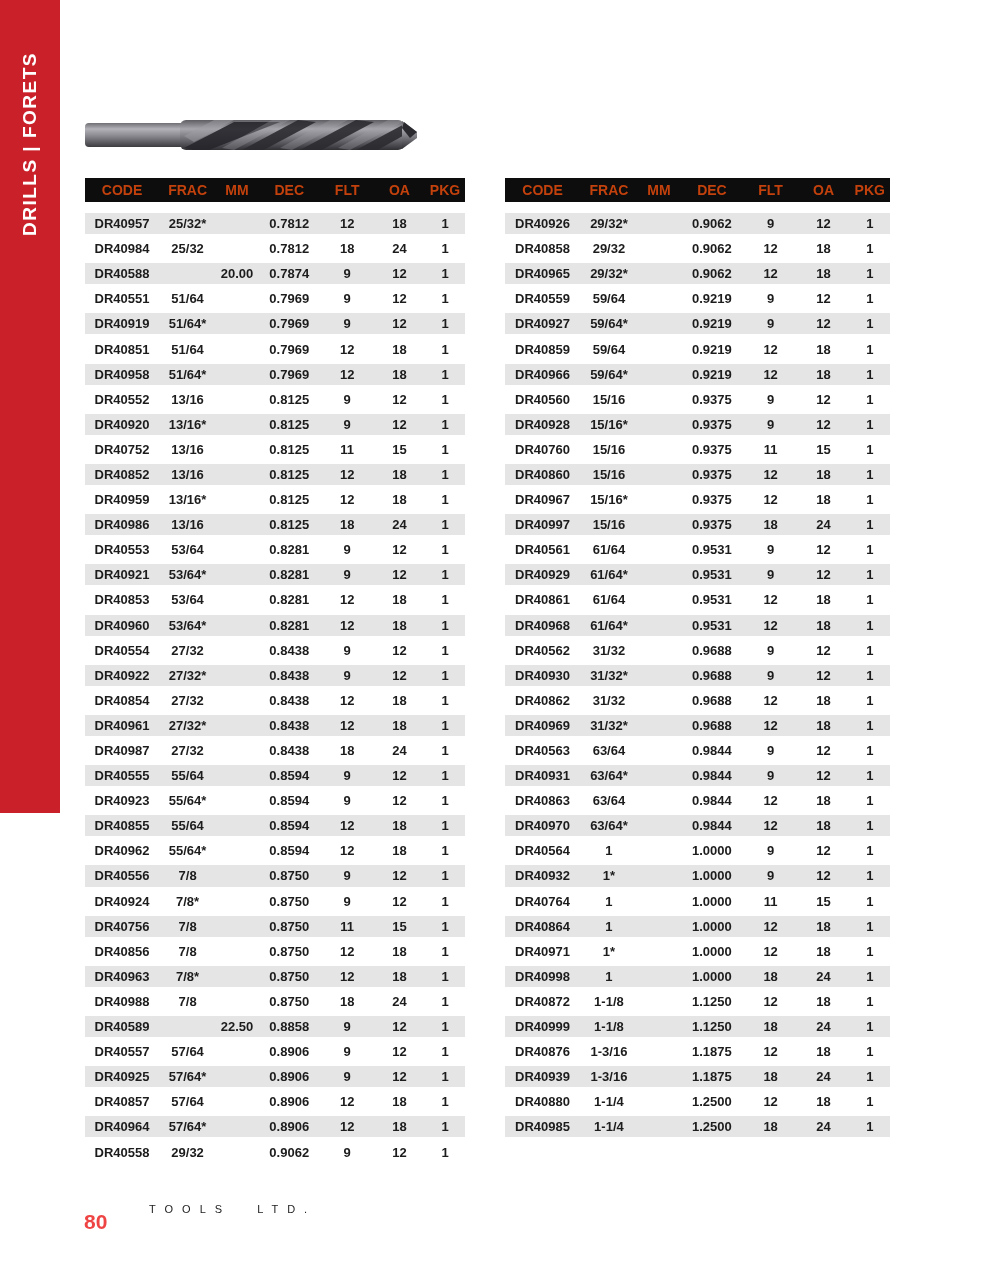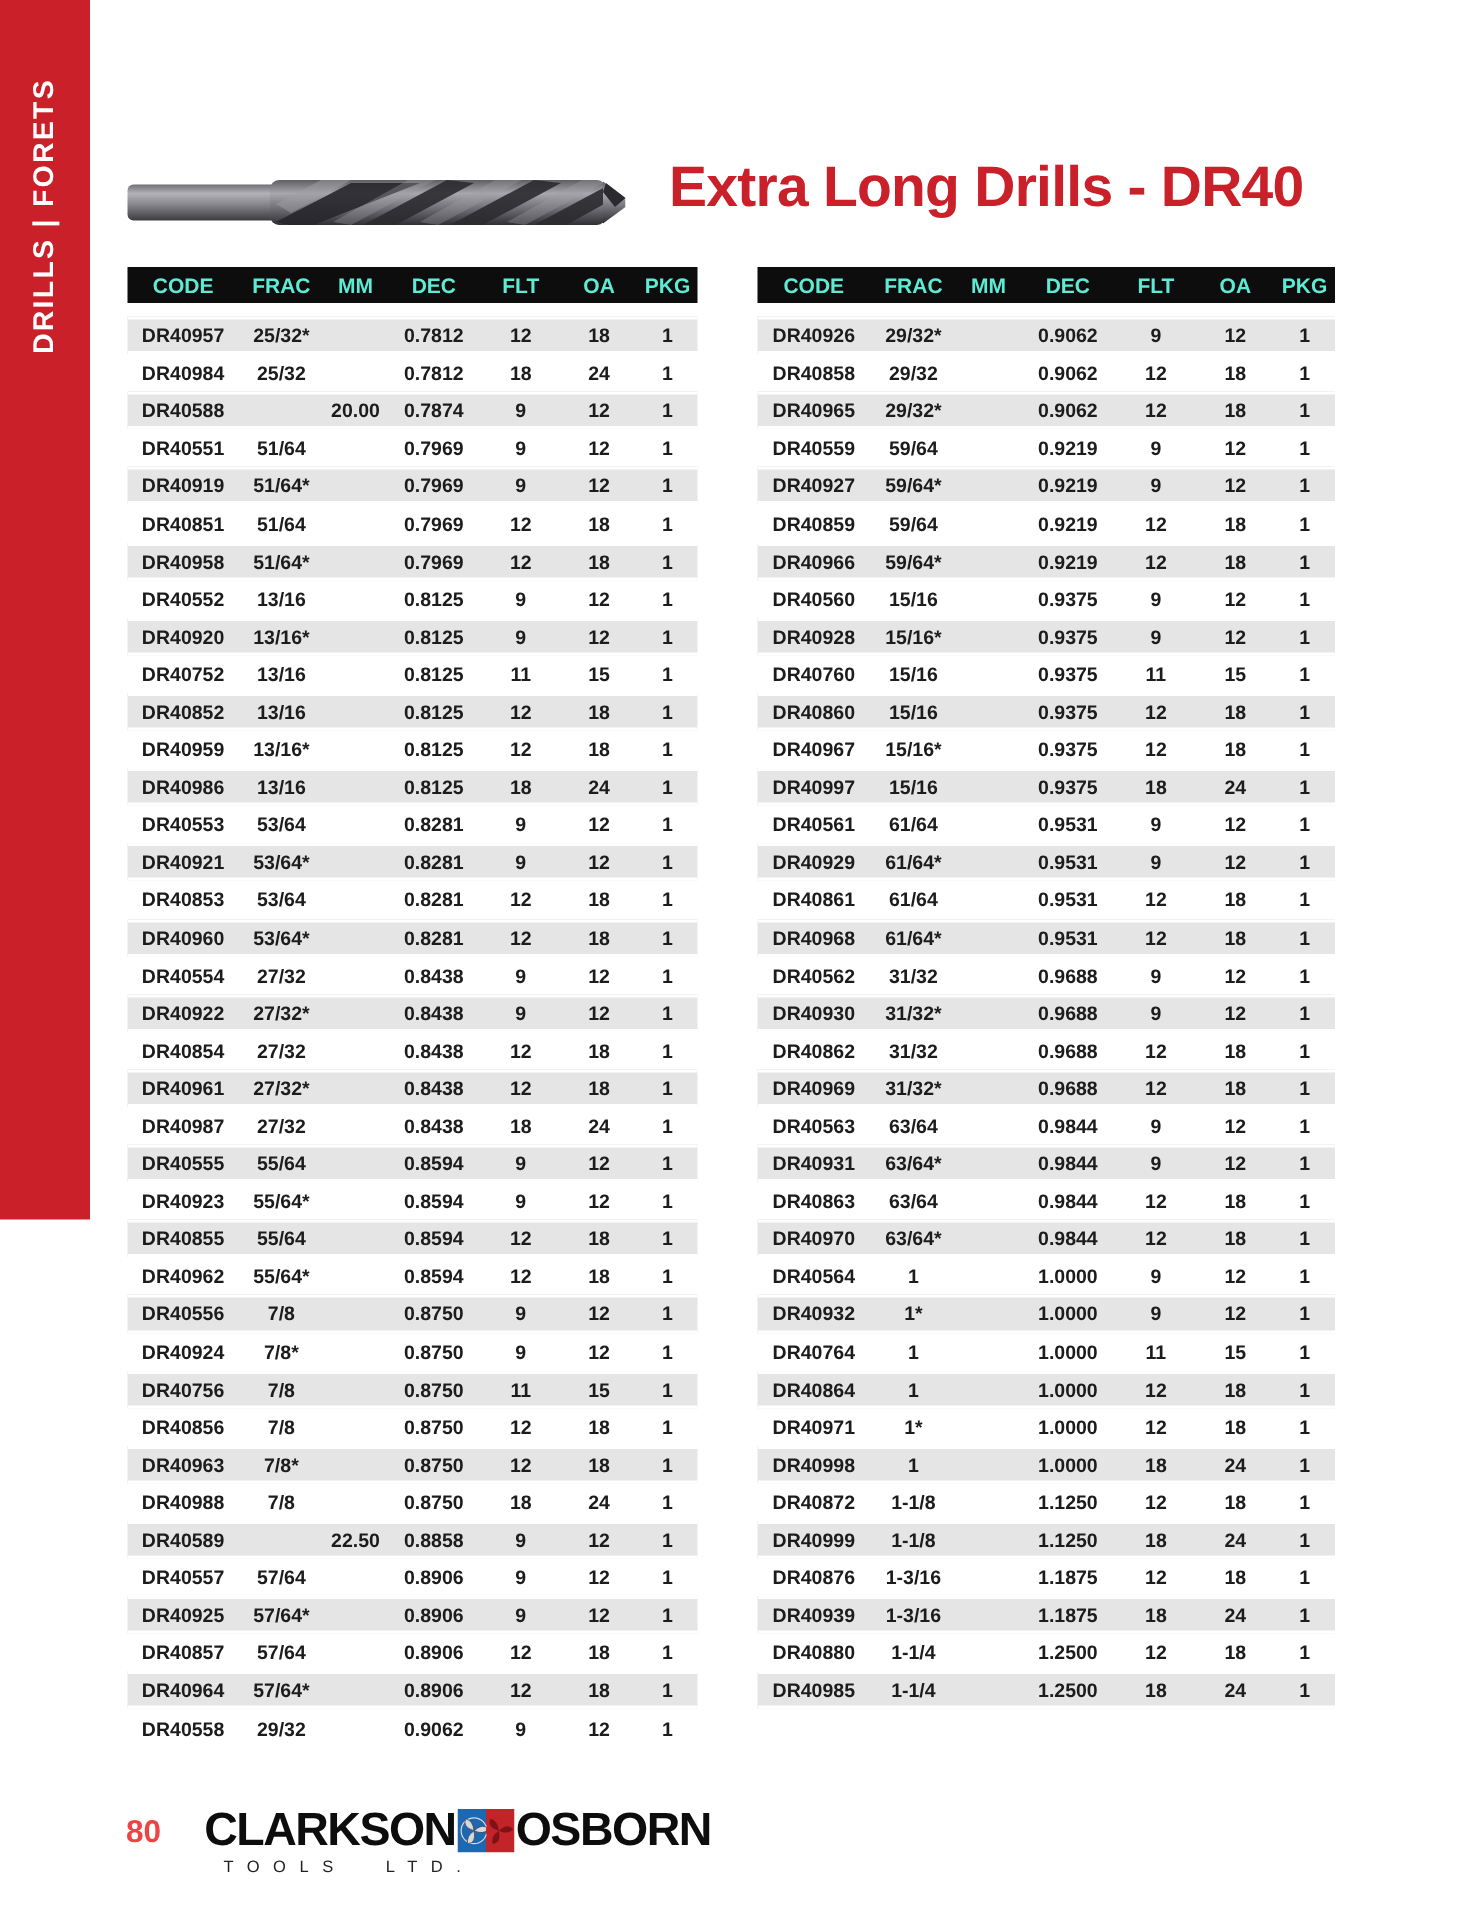--- a/index.html
+++ b/index.html
@@ -21,21 +21,21 @@
   
   .title { position:absolute; left:446px; top:104px; width:460px;
            color:#c9202a; font-size:38px; font-weight:800; letter-spacing:-0.5px;
            white-space:nowrap; }
 
   
   .ptable { position:absolute; top:178px; }
   .ptable.left  { left:85px;  width:380px; }
   .ptable.right { left:505px; width:385px; }
   .thead { display:flex; background:#0d0d0d; height:24px; align-items:center; }
-  .thead .cell { color:#5eead4; font-weight:700; font-size:14px; }
+  .thead .cell { color:#c2410c; font-weight:700; font-size:14px; }
   .tbody { margin-top:9px; }
   .trow { display:flex; height:25.1px; align-items:center; }
   .trow.shaded { background:#e5e5e5; box-shadow: inset 0 2px 0 #ffffff, inset 0 -2px 0 #ffffff; }
   .cell { text-align:center; font-size:13px; font-weight:700; color:#1c1c1c;
           overflow:hidden; white-space:nowrap; }
   .col0 { width:19.5%; } .col1 { width:15%; } .col2 { width:11%; }
   .col3 { width:16.5%; } .col4 { width:14%; } .col5 { width:13.5%; }
   .col6 { width:10.5%; }
 
   
@@ -87,21 +87,20 @@
       <polygon points="130,12 150,12 110,34 100,28" fill="#9d9da3" opacity="0.5"></polygon>
       <polygon points="188,12 206,12 150,42 138,40" fill="#9d9da3" opacity="0.35"></polygon>
       <polygon points="246,12 264,12 208,42 196,40" fill="#9d9da3" opacity="0.35"></polygon>
       <polygon points="304,12 322,12 266,42 254,40" fill="#9d9da3" opacity="0.35"></polygon>
     </g>
 
     <polygon points="318,13 333,24 333,30 318,41" fill="url(#metal2)"></polygon>
     <polygon points="320,14 333,24 326,30 318,20" fill="#2a2a2f"></polygon>
   </svg>
 
-  <h1 class="title">Extra Long Drills - DR40</h1>
 
   <div class="ptable left">
     <div class="thead">
       <div class="cell col0">CODE</div>
       <div class="cell col1">FRAC</div>
       <div class="cell col2">MM</div>
       <div class="cell col3">DEC</div>
       <div class="cell col4">FLT</div>
       <div class="cell col5">OA</div>
       <div class="cell col6">PKG</div>
@@ -795,40 +794,16 @@
           <div class="cell col4">18</div>
           <div class="cell col5">24</div>
           <div class="cell col6">1</div>
         </div>
       </div>
   </div>
 
   <div class="page-number">80</div>
 
   <div class="brand">
-    <div class="brand-row">
-      <span class="brand-word">CLARKSON</span>
-      <svg class="brand-mark" viewBox="0 0 38 29">
-        <rect x="0" y="0" width="19" height="29" fill="#1e68b2"></rect>
-        <rect x="19" y="0" width="19" height="29" fill="#c3242a"></rect>
-        <g transform="translate(11,14.5)">
-          <circle r="8.6" fill="#1e68b2" stroke="#d8d9dc" stroke-width="0.8"></circle>
-          <g fill="#d8d9dc" stroke="#44454a" stroke-width="0.5">
-            <path d="M0,0 Q-8,-2.5 -5.5,-8 Q-0.5,-6.5 0,0Z"></path>
-            <path transform="rotate(120)" d="M0,0 Q-8,-2.5 -5.5,-8 Q-0.5,-6.5 0,0Z"></path>
-            <path transform="rotate(240)" d="M0,0 Q-8,-2.5 -5.5,-8 Q-0.5,-6.5 0,0Z"></path>
-          </g>
-        </g>
-        <g transform="translate(27.5,14.5)">
-          <circle r="8.6" fill="#c3242a"></circle>
-          <g fill="#7e1216">
-            <path d="M0,0 Q-8,-2.5 -5.5,-8 Q-0.5,-6.5 0,0Z"></path>
-            <path transform="rotate(120)" d="M0,0 Q-8,-2.5 -5.5,-8 Q-0.5,-6.5 0,0Z"></path>
-            <path transform="rotate(240)" d="M0,0 Q-8,-2.5 -5.5,-8 Q-0.5,-6.5 0,0Z"></path>
-          </g>
-        </g>
-      </svg>
-      <span class="brand-word">OSBORN</span>
-    </div>
     <div class="brand-sub">TOOLS LTD.</div>
   </div>
 
 </div>
 
 </body></html>

